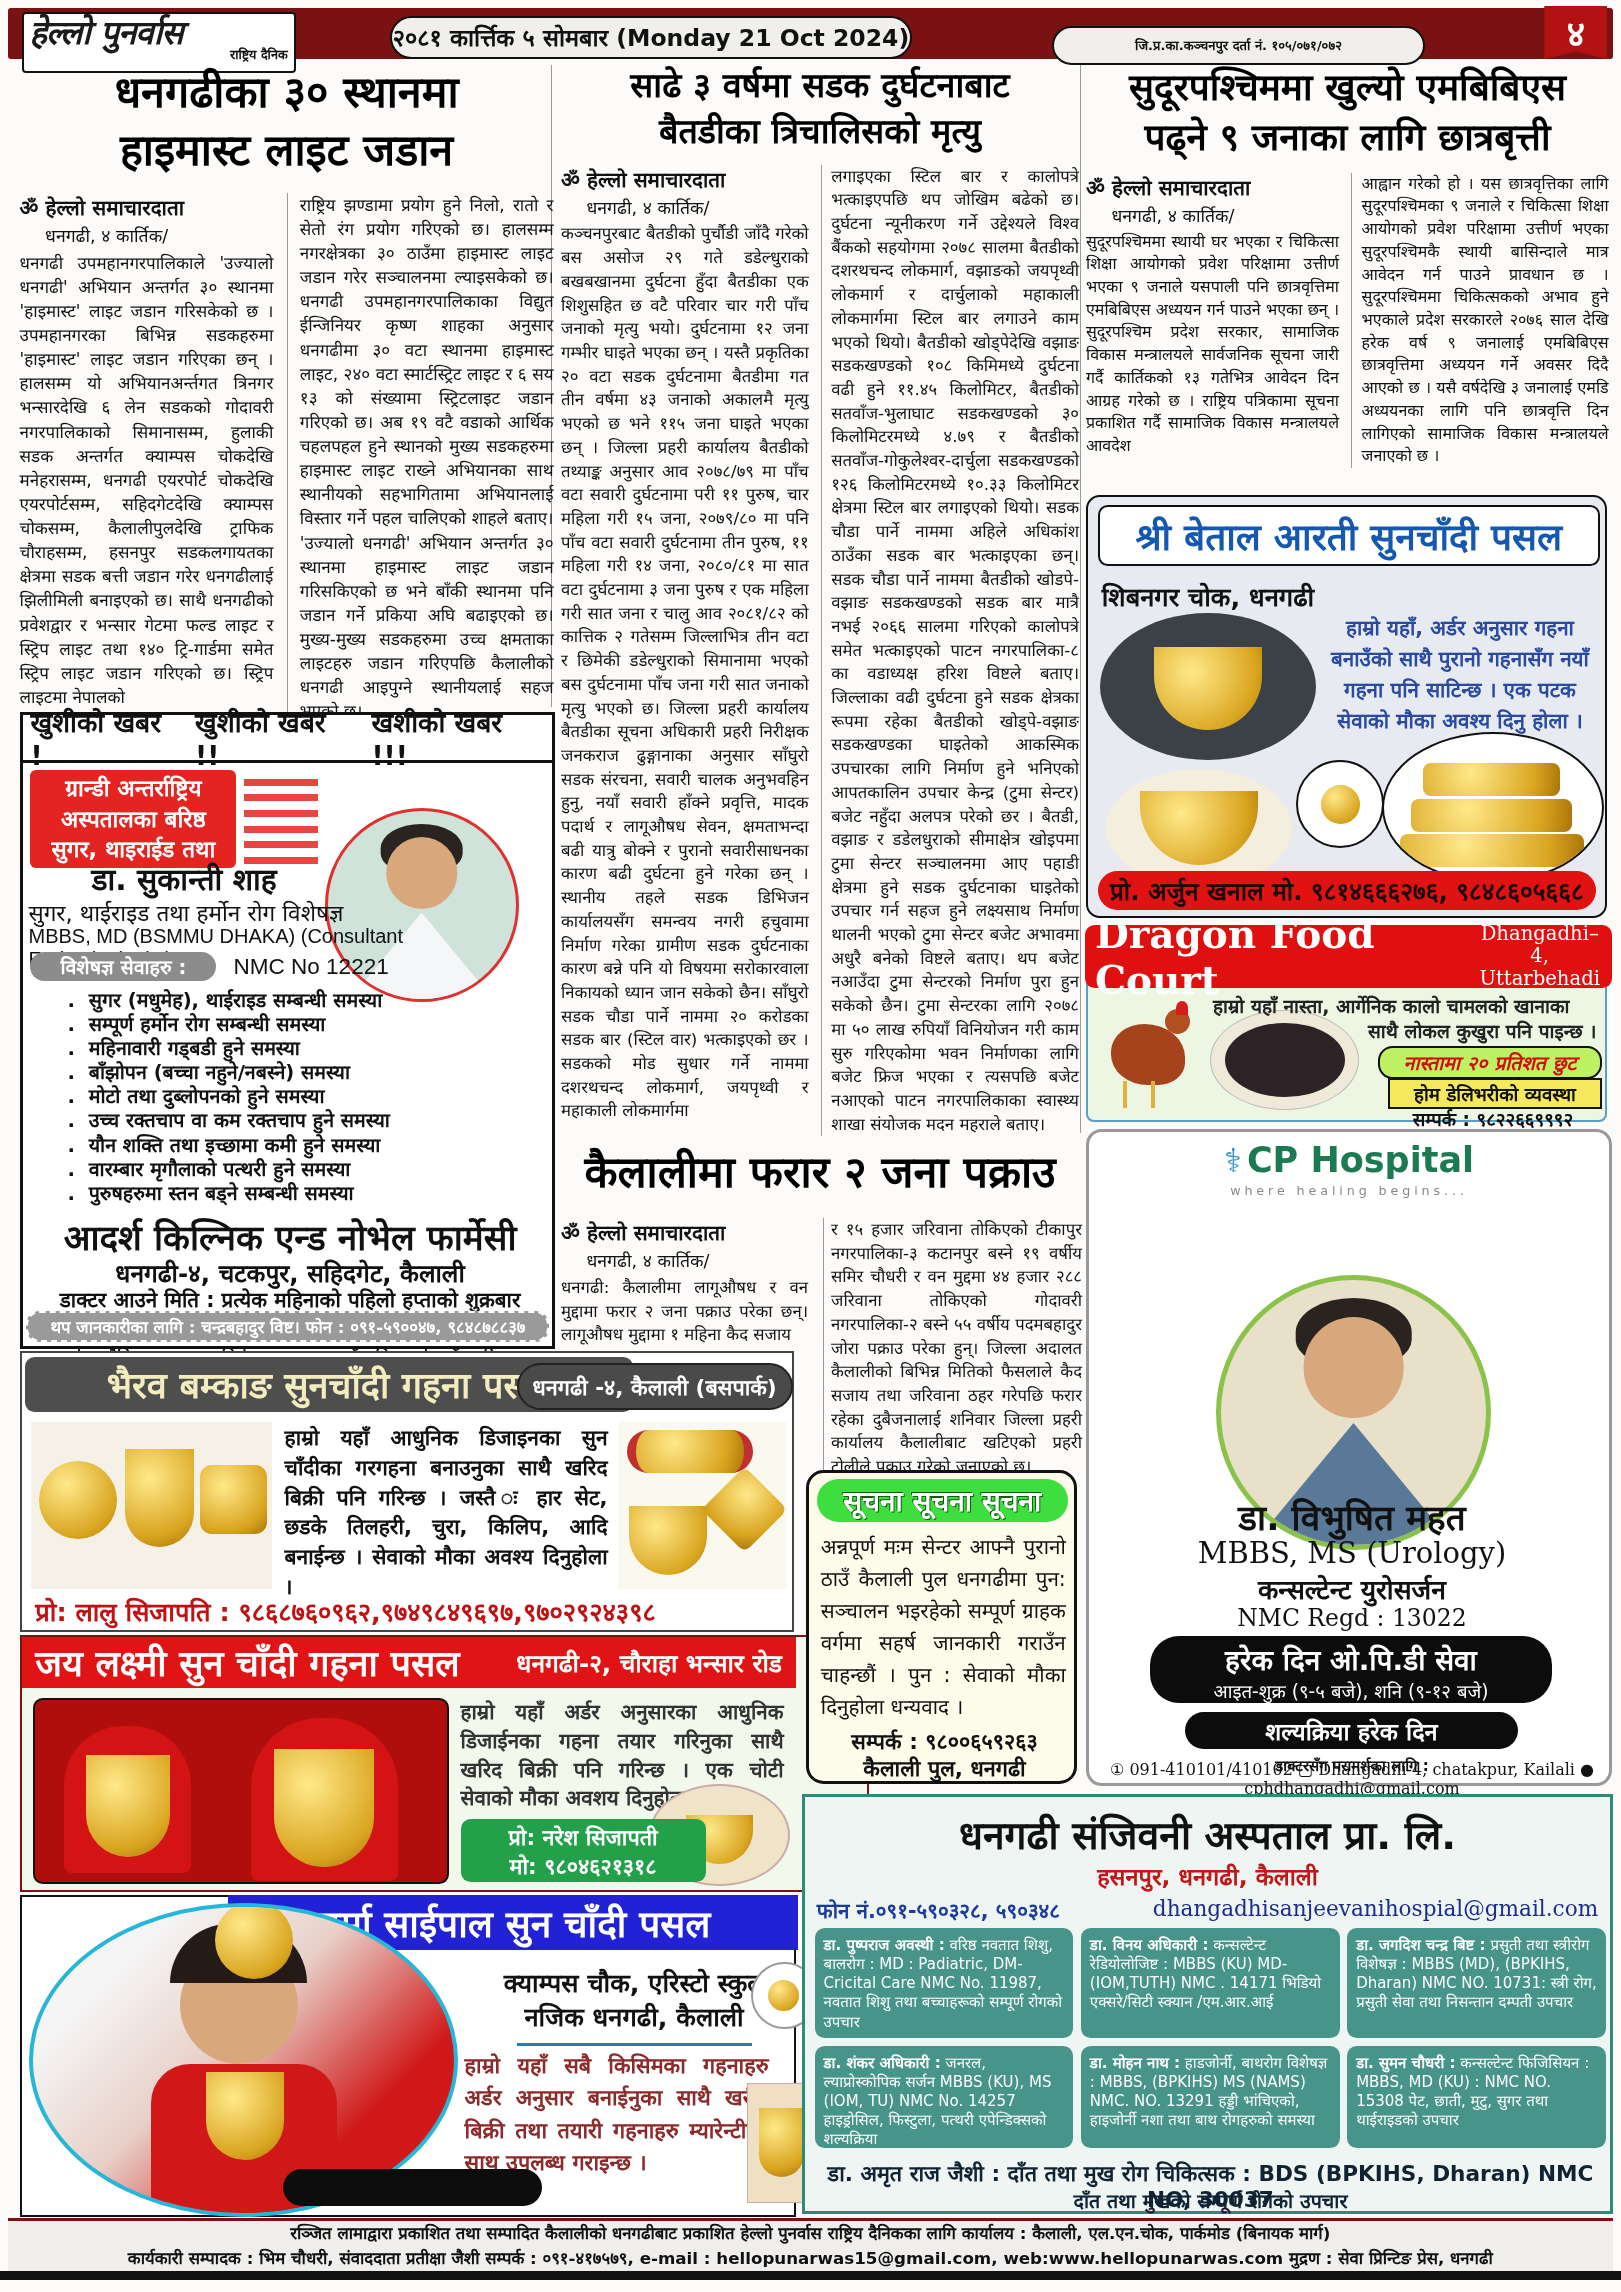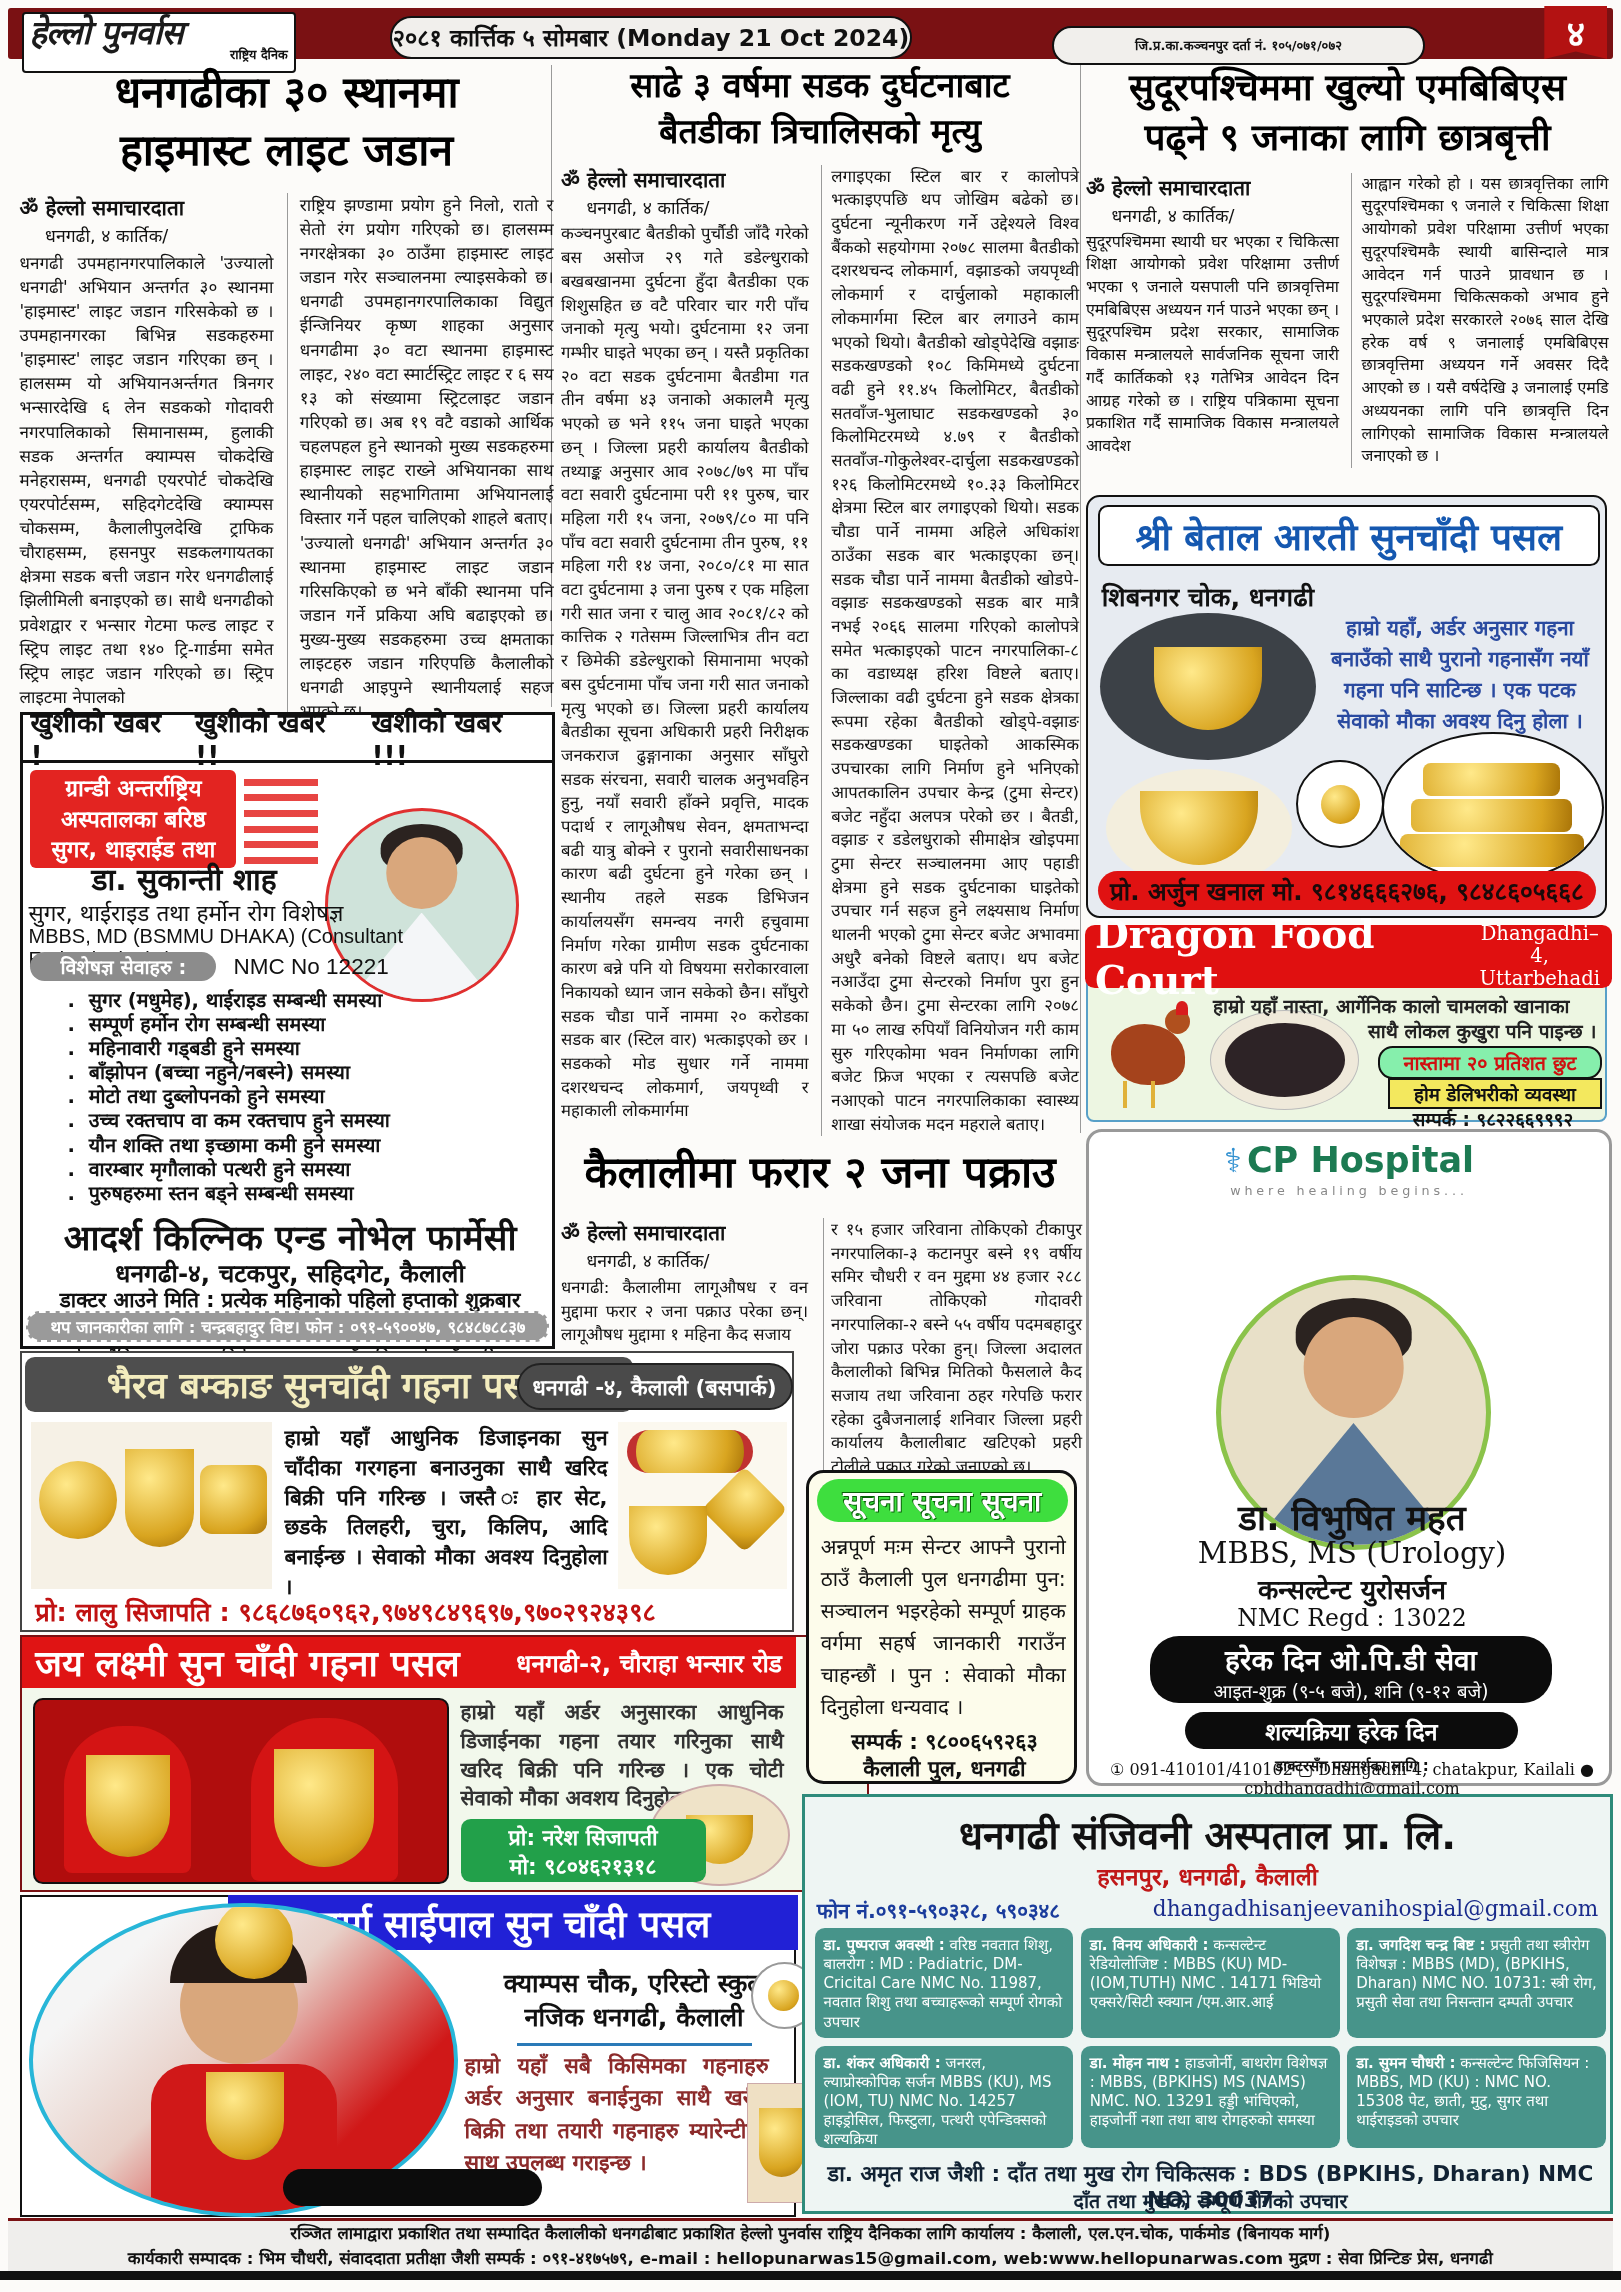--- a/index.html
+++ b/index.html
@@ -190,22 +190,22 @@
       <div style="position:absolute;left:71px;top:11.8px;width:25.5px;height:25.5px;background:#b0501e;border-radius:50%;"></div>
       <div style="position:absolute;left:82px;top:3.9px;width:11.8px;height:13.7px;background:#d81c1c;border-radius:50% 50% 0 0;"></div>
       <div style="position:absolute;left:29px;top:84px;width:3.9px;height:27.4px;background:#e0b23a;"></div>
       <div style="position:absolute;left:57px;top:84px;width:3.9px;height:27.4px;background:#e0b23a;"></div>
     </div>
     <div class="abs" style="left:122px;top:82px;width:147px;height:98px;background:#efe9da;border-radius:50%;border:1px solid #bbb;">
       <div style="position:absolute;left:13.7px;top:11.8px;width:120px;height:74px;background:#2d2326;border-radius:50%;"></div>
     </div>
     <div class="abs" style="left:125px;top:65px;width:392px;font-weight:bold;font-size:19px;color:#222;">हाम्रो यहाँ नास्ता, आर्गेनिक कालो चामलको खानाका</div>
     <div class="abs" style="left:280px;top:90px;width:239px;font-weight:bold;font-size:19px;color:#222;">साथै लोकल कुखुरा पनि पाइन्छ ।</div>
-    <div class="abs" style="left:290px;top:118px;width:220px;height:29px;background:#86efac;border:2.9px solid #111;border-radius:14.7px;
-         display:flex;align-items:center;justify-content:center;color:#d01010;font-weight:bold;font-size:19.6px;">नास्तामा २० प्रतिशत छुट</div>
+    <div class="abs" style="left:290px;top:118px;width:220px;height:29px;background:#bef264;border:2.9px solid #111;border-radius:14.7px;
+         display:flex;align-items:center;justify-content:center;color:#d01010;font-weight:bold;font-size:19.6px;font-style:italic;">नास्तामा २० प्रतिशत छुट</div>
     <div class="abs" style="left:300px;top:150px;width:210px;height:27.4px;background:#f3e85e;border:2px solid #111;
          display:flex;align-items:center;justify-content:center;font-weight:bold;font-size:18.6px;">होम डेलिभरीको व्यवस्था</div>
     <div class="abs" style="left:300px;top:178px;width:210px;text-align:center;font-weight:bold;font-size:18.6px;">सम्पर्क : ९८२२६६९९९२</div>
   </div>
 
   <div class="adbox" style="left:1086px;top:1129px;width:526px;height:657px;border:3.9px solid #999;border-radius:15.7px;">
     <div style="text-align:center;padding-top:7.8px;">
       <span style="font-size:33px;color:#2f8fd0;">⚕</span>
       <span style="font-size:35px;font-weight:bold;color:#1c7a52;">CP Hospital</span><br>
       <span style="font-size:12.7px;letter-spacing:3.9px;color:#888;">where healing begins...</span>

